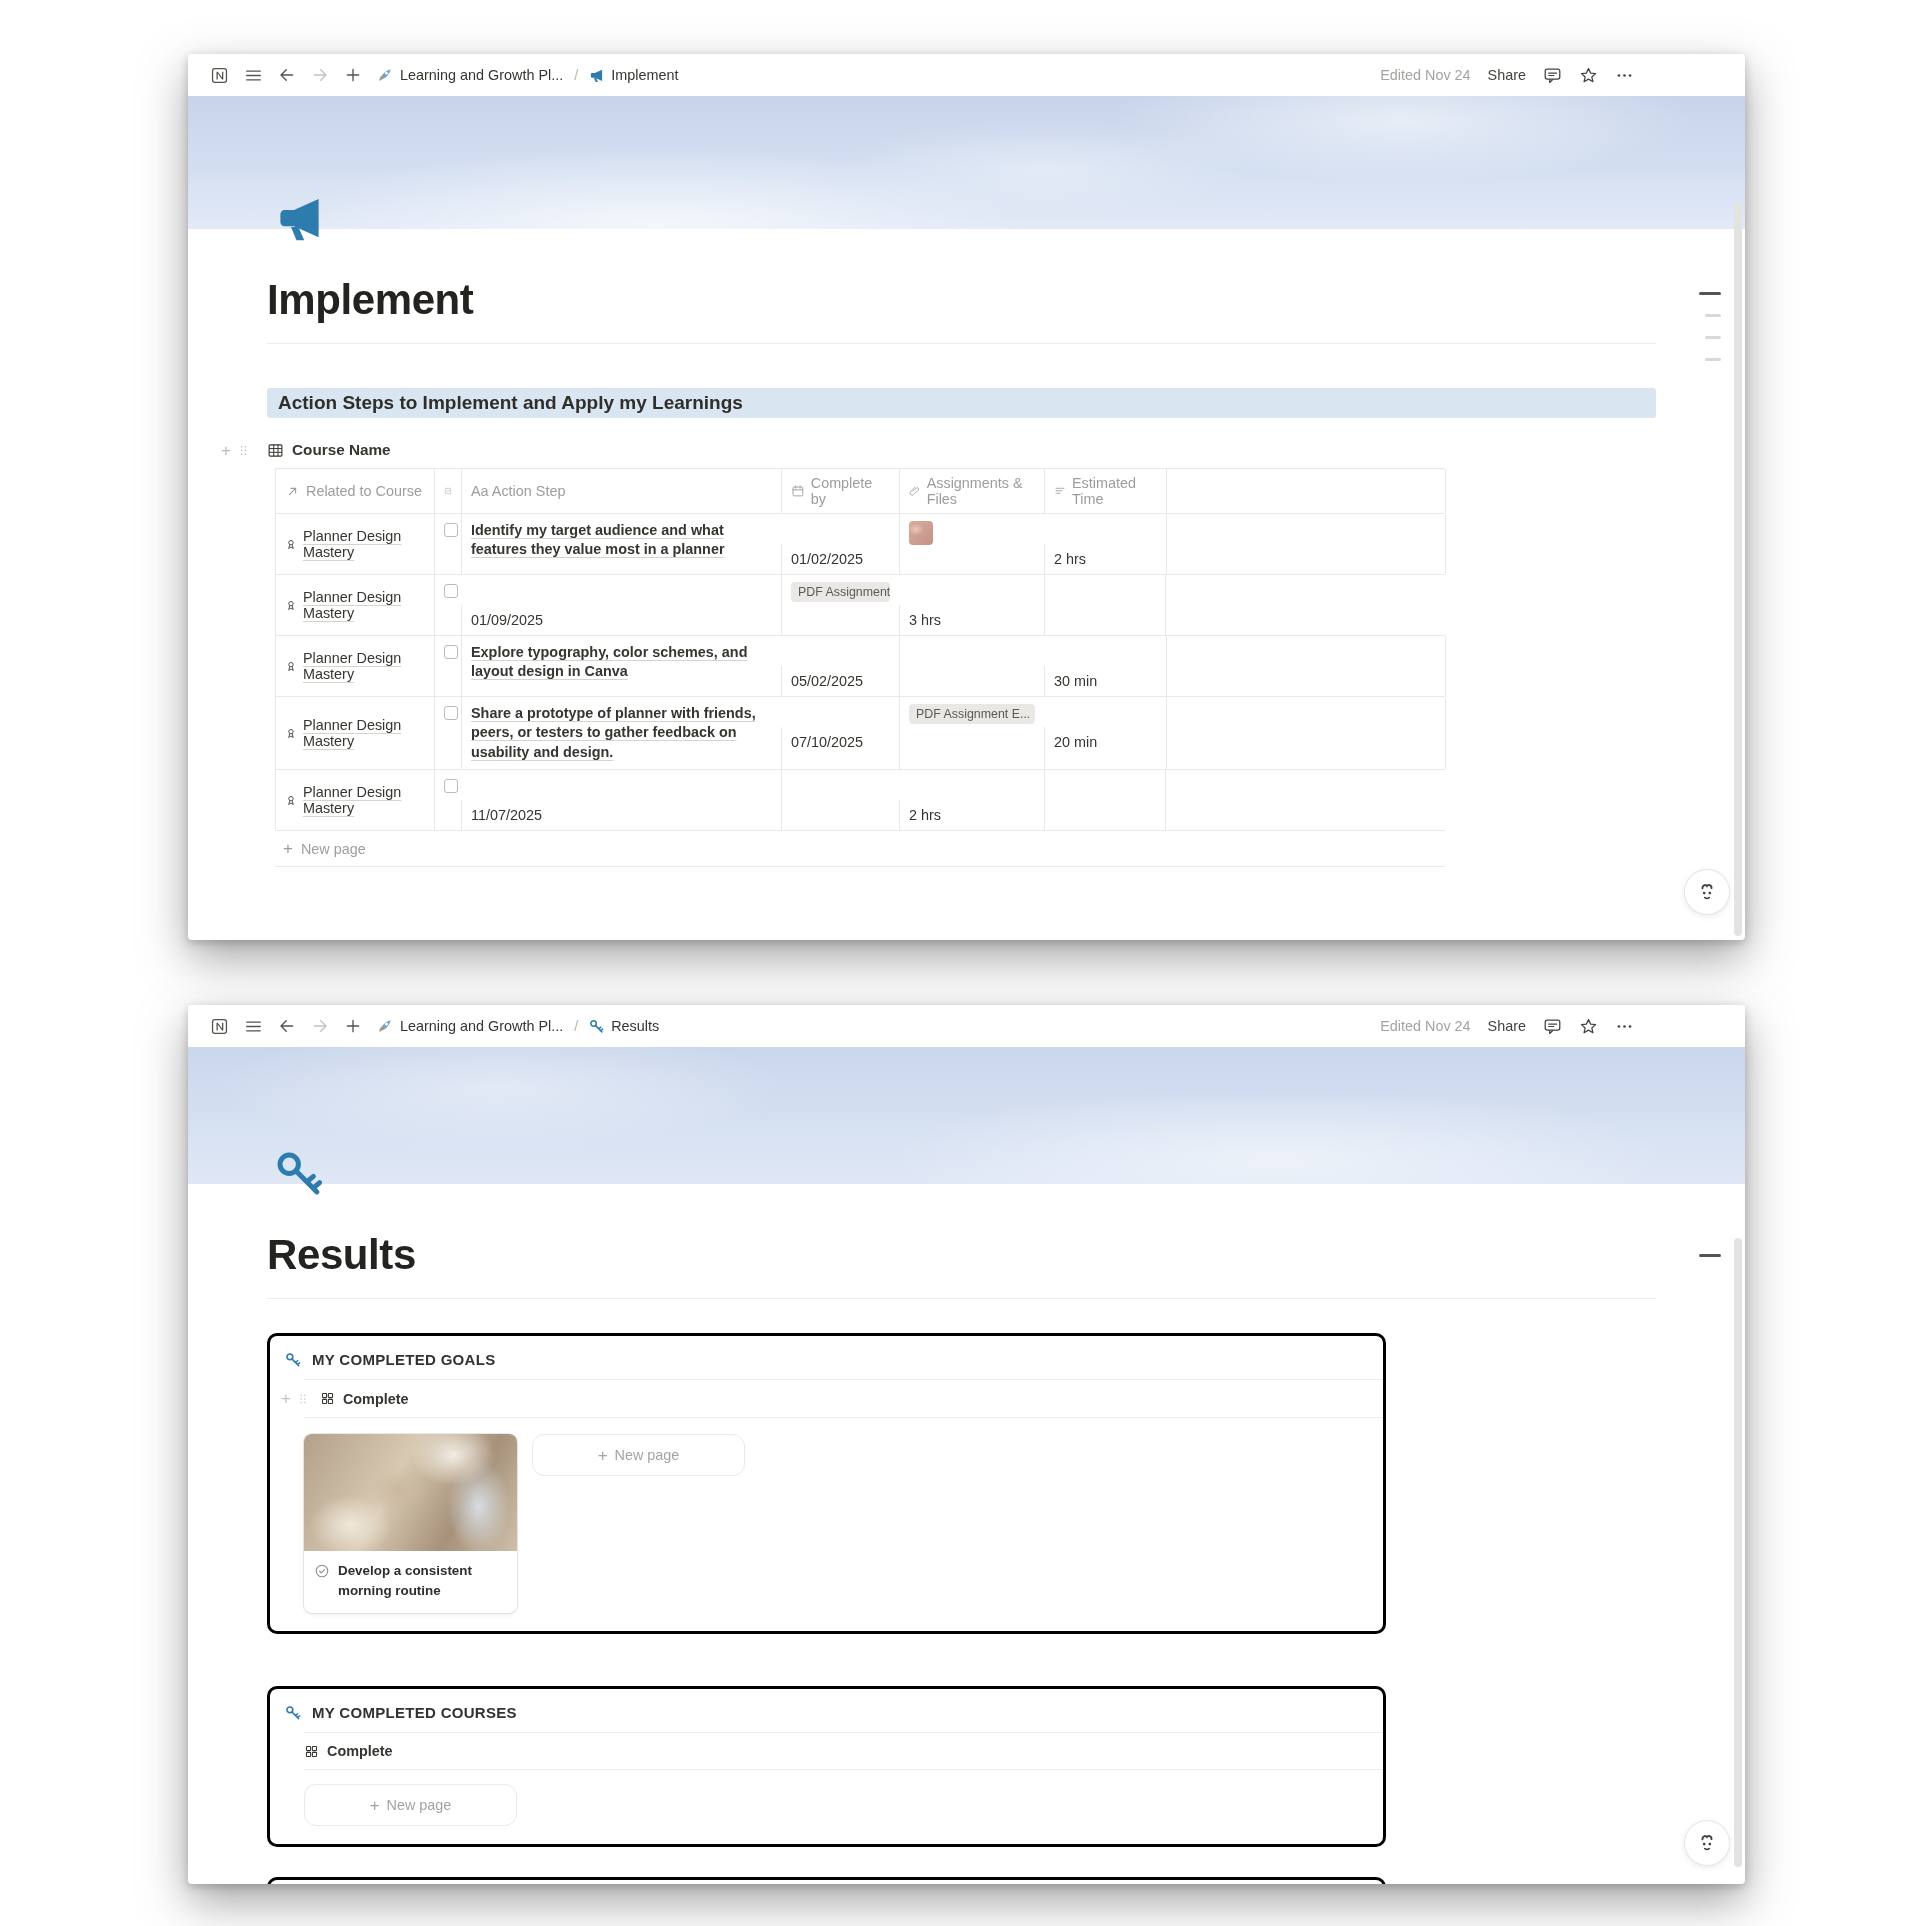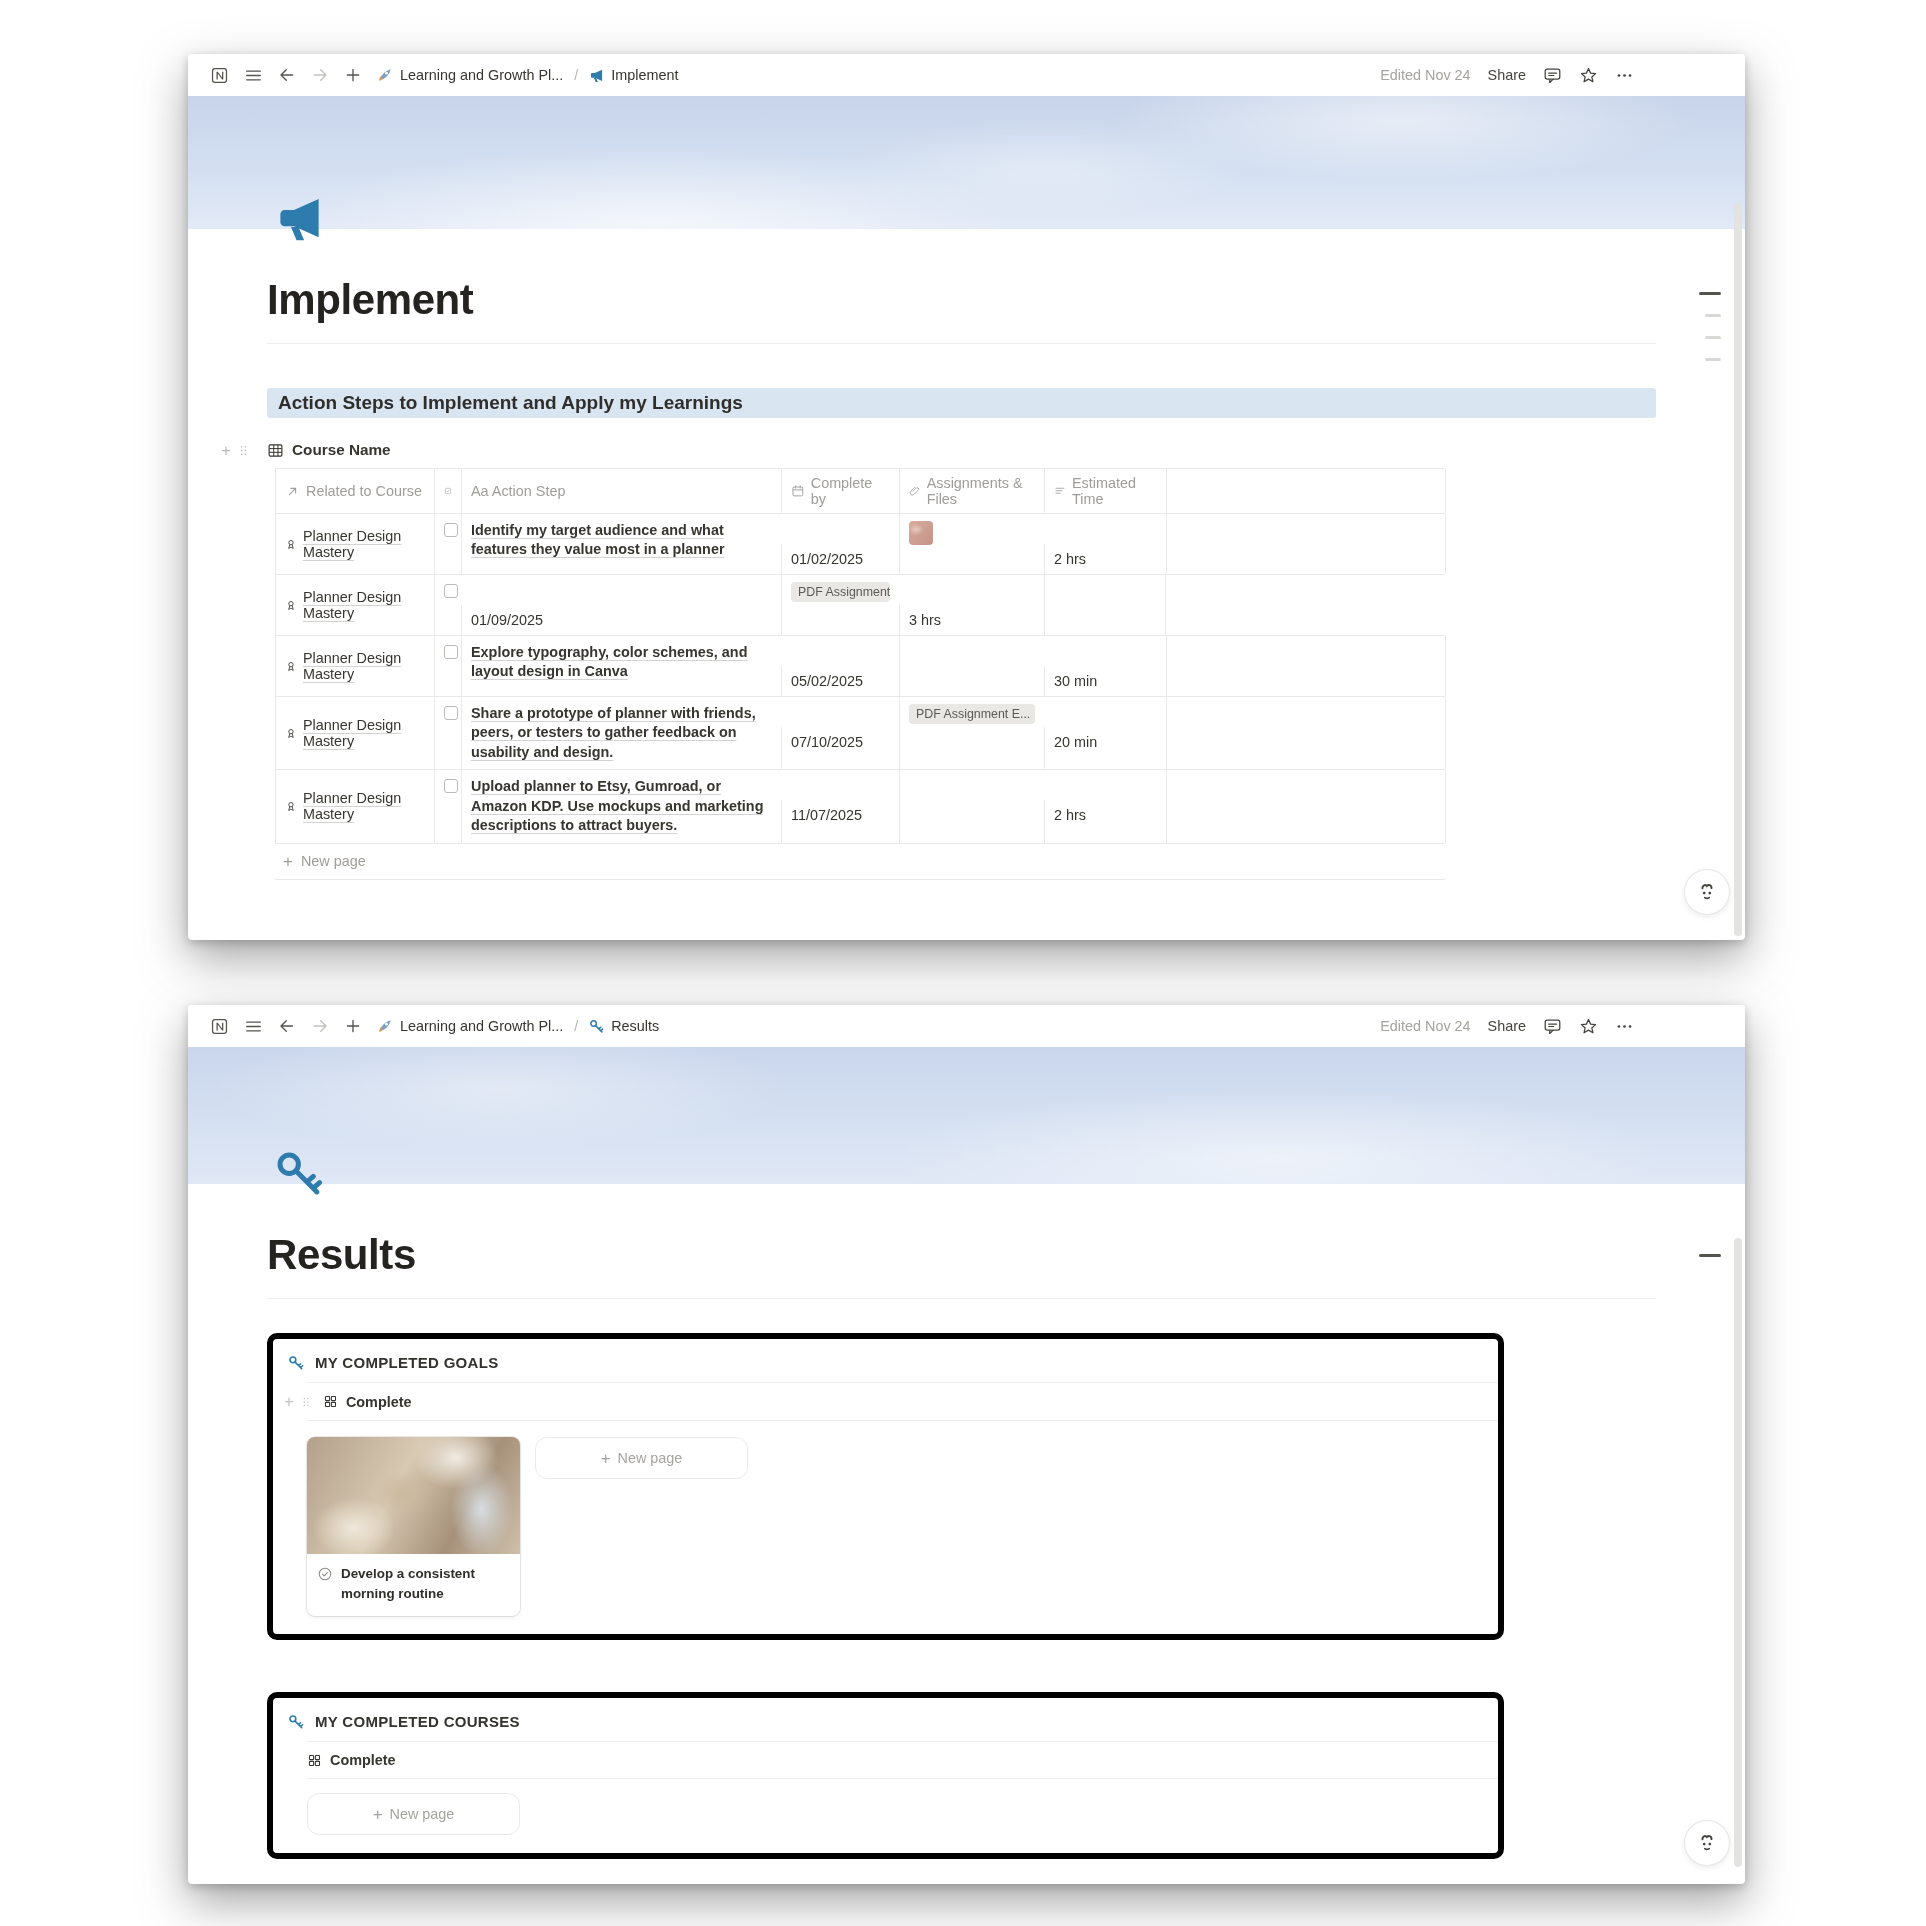--- a/index.html
+++ b/index.html
@@ -63,21 +63,21 @@
   .cell-course{font-weight:500;align-items:center;}
   .cell-step{font-weight:600;line-height:1.35;}
   .cell-date{font-weight:400;margin-top:30px;}
   .cbox{width:14px;height:14px;border:1.3px solid #bcbab6;border-radius:3px;margin-top:2px;flex:none;background:#fff;}
   .chip{background:#e9e8e5;border-radius:4px;padding:3px 7px;font-size:12.4px;color:#5c5a55;white-space:nowrap;overflow:hidden;max-width:100%;}
   .thumb{width:24px;height:24px;border-radius:4px;flex:none;
     background:radial-gradient(10px 8px at 30% 35%, #e7c9bf, transparent 75%),linear-gradient(135deg,#d9aca0,#c39286);}
   .newpage-row{width:1170px;margin-left:8px;display:flex;align-items:center;gap:8px;color:#9f9d99;padding:9px 8px;font-size:14.4px;border-bottom:1px solid #e9e9e7;}
 
   
-  .rcard{border:6px solid #000000;border-radius:10px;width:1237px;background:#fff;}
+  .rcard{border:3px solid #000000;border-radius:10px;width:1119px;background:#fff;}
   .rcard-head{display:flex;align-items:center;gap:11px;padding:15px 20px 11px 15px;font-size:15px;font-weight:700;letter-spacing:0.3px;color:#33322e;}
   .rdiv{border-top:1px solid #ededeb;margin-left:34px;}
   .rview{display:flex;align-items:center;gap:8px;padding:10px 16px 10px 11px;font-size:14.4px;font-weight:600;color:#37352f;}
   .rview .ghost-inline{display:flex;align-items:center;gap:5px;color:#c6c4c0;margin-right:2px;}
   .gallery{padding:16px 16px 18px 34px;display:flex;gap:15px;align-items:flex-start;}
   .gcard{width:213px;border-radius:8px;overflow:hidden;background:#fff;
          box-shadow:0 0 0 1px rgba(15,15,15,.09),0 2px 4px rgba(15,15,15,.06);}
   .gimg{height:117px;
     background:
       radial-gradient(46px 69px at 82% 62%, #d7dde2 0%, rgba(215,221,226,0) 68%),
@@ -443,23 +443,20 @@
           <div class="trow">
             <div class="tcell cell-course">
                 <svg width="15" height="15" viewBox="0 0 24 24">
                   <use href="#i-ribbon"></use>
                 </svg>
                 <span class="ulink">Planner Design Mastery</span>
               </div>
             <div class="tcell">
                 <span class="cbox"></span>
               </div>
-            <div class="tcell cell-step">
-                <span class="ulink">Upload planner to Etsy, Gumroad, or Amazon KDP. Use mockups and marketing descriptions to attract buyers.</span>
-              </div>
             <div class="tcell cell-date">
                 <span>11/07/2025</span>
               </div>
             <div class="tcell"></div>
             <div class="tcell cell-date">
                 <span>2 hrs</span>
               </div>
             <div class="tcell"></div>
           </div>
         </div>

